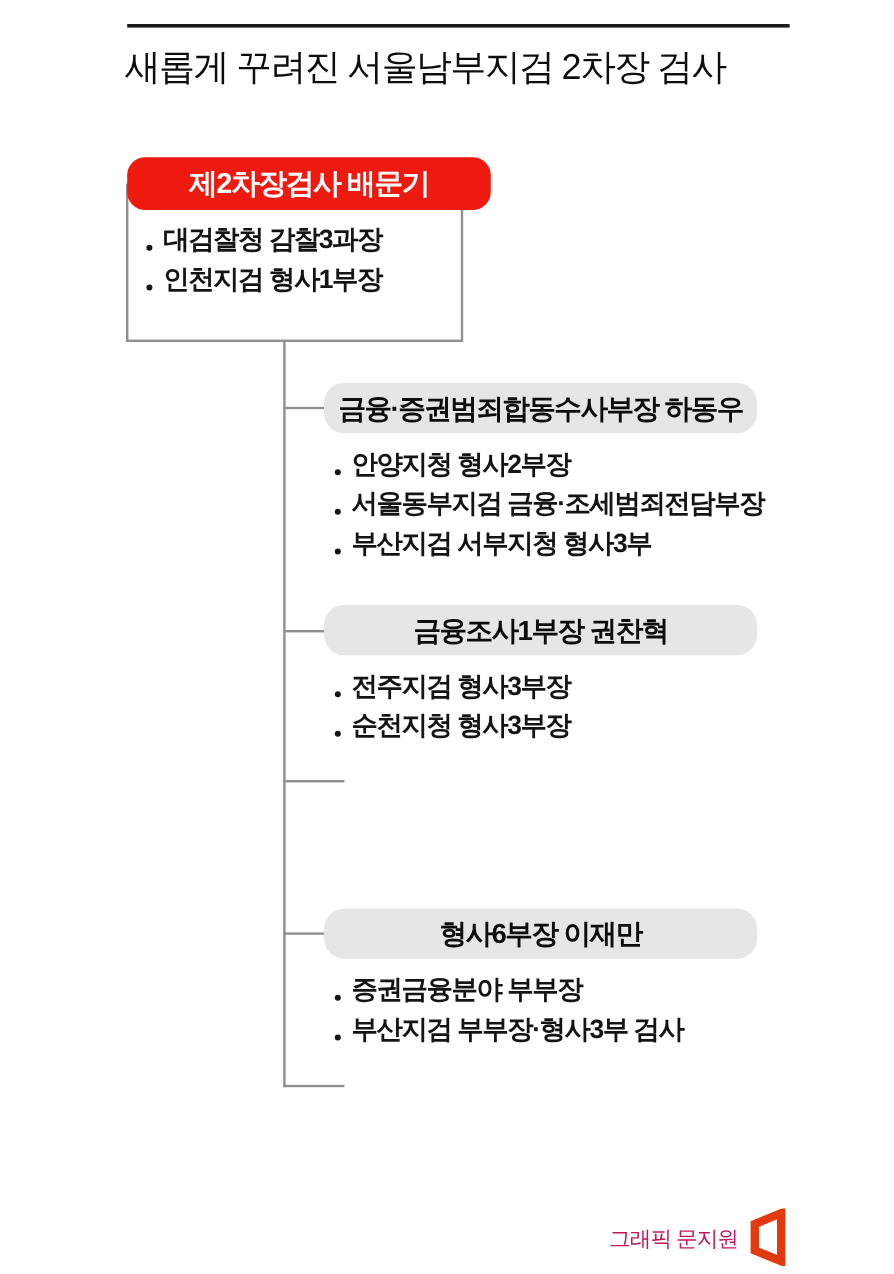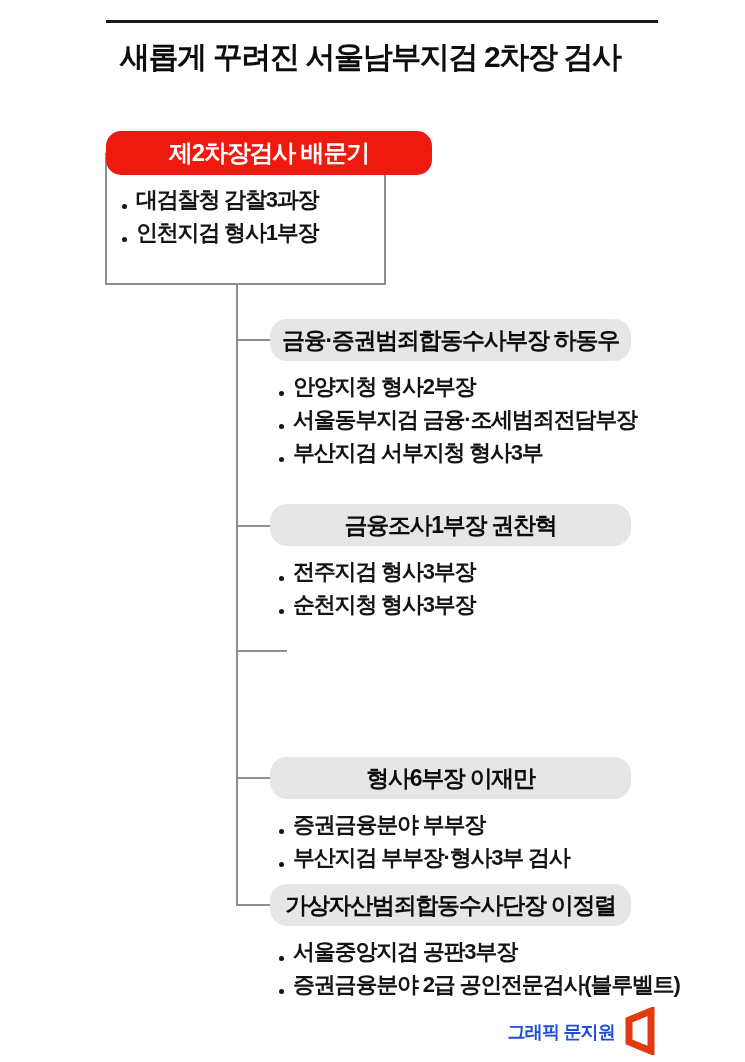--- a/index.html
+++ b/index.html
@@ -2,30 +2,30 @@
 <html><head>
 <meta charset="utf-8">
 <style>
   html,body{margin:0;padding:0;background:#ffffff;}
   .canvas{
     position:relative;width:745px;height:1062px;background:#ffffff;overflow:hidden;
     font-family:"Liberation Sans","DejaVu Sans",sans-serif;color:#111;
   }
   .top-rule{position:absolute;left:106px;top:20px;width:552px;height:3px;background:#1a1a1a;}
   .title{
-    position:absolute;left:120px;top:36px;width:580px;
-    font-size:30px;line-height:41px;font-weight:700;letter-spacing:-1.4px;color:#0d0d0d;
+    position:absolute;left:104px;top:36px;width:580px;
+    font-size:30px;line-height:41px;font-weight:400;letter-spacing:-1.4px;color:#0d0d0d;
   }
   
   .root-box{
     position:absolute;left:105px;top:153px;width:281px;height:132px;
     border:2px solid #8f8f8f;box-sizing:border-box;background:#fff;
   }
   .root-pill{
-    position:absolute;left:106px;top:131px;width:326px;height:44px;z-index:2;
+    position:absolute;left:106px;top:131px;width:303px;height:44px;z-index:2;
     background:#ee1a0f;border-radius:15px;
     display:flex;align-items:center;justify-content:center;
     color:#fff;font-size:24px;font-weight:800;letter-spacing:-1.2px;
   }
   .root-list{position:absolute;left:121px;top:183px;width:258px;z-index:1;}
   .item{
     display:flex;align-items:center;
     font-size:22px;font-weight:600;line-height:33px;letter-spacing:-1.2px;color:#141414;
   }
   .dot{width:5px;height:5px;border-radius:50%;background:#141414;margin:14px 9px 0 1px;flex:0 0 auto;}
@@ -50,21 +50,21 @@
     width:361px;height:42px;box-sizing:border-box;
     background:#e6e6e6;border-radius:17px;
     display:flex;align-items:center;justify-content:center;
     font-size:23px;font-weight:800;letter-spacing:-1.3px;color:#0d0d0d;
   }
   .blist{margin-top:9px;padding-left:8px;}
   .sec2 .blist{width:340px;}
   
   .credit{
     position:absolute;left:400px;top:1020px;width:215px;text-align:right;
-    font-size:18px;font-weight:700;letter-spacing:-0.8px;color:#1d4ed8;
+    font-size:18px;font-weight:400;letter-spacing:-0.8px;color:#be185d;
   }
   .logo{position:absolute;left:624px;top:1007px;width:32px;height:48px;}
 </style>
 </head>
 <body>
 
 <div class="canvas">
 
   <div class="top-rule"></div>
 
@@ -132,32 +132,19 @@
         <span class="dot"></span>
         <span class="txt">증권금융분야 부부장</span>
       </div>
       <div class="item">
         <span class="dot"></span>
         <span class="txt">부산지검 부부장·형사3부 검사</span>
       </div>
     </div>
   </div>
 
-  <div class="section sec4">
-    <div class="pill">가상자산범죄합동수사단장 이정렬</div>
-    <div class="blist">
-      <div class="item">
-        <span class="dot"></span>
-        <span class="txt">서울중앙지검 공판3부장</span>
-      </div>
-      <div class="item">
-        <span class="dot"></span>
-        <span class="txt">증권금융분야 2급 공인전문검사(블루벨트)</span>
-      </div>
-    </div>
-  </div>
 
   <div class="credit">그래픽 문지원</div>
   <svg class="logo" viewBox="0 0 32 48" aria-hidden="true">
     <polygon points="27,4 27,44 5,35 5,13" fill="none" stroke="#e23a0e" stroke-width="7" stroke-linejoin="miter"></polygon>
   </svg>
 
 </div>
 
 </body></html>

